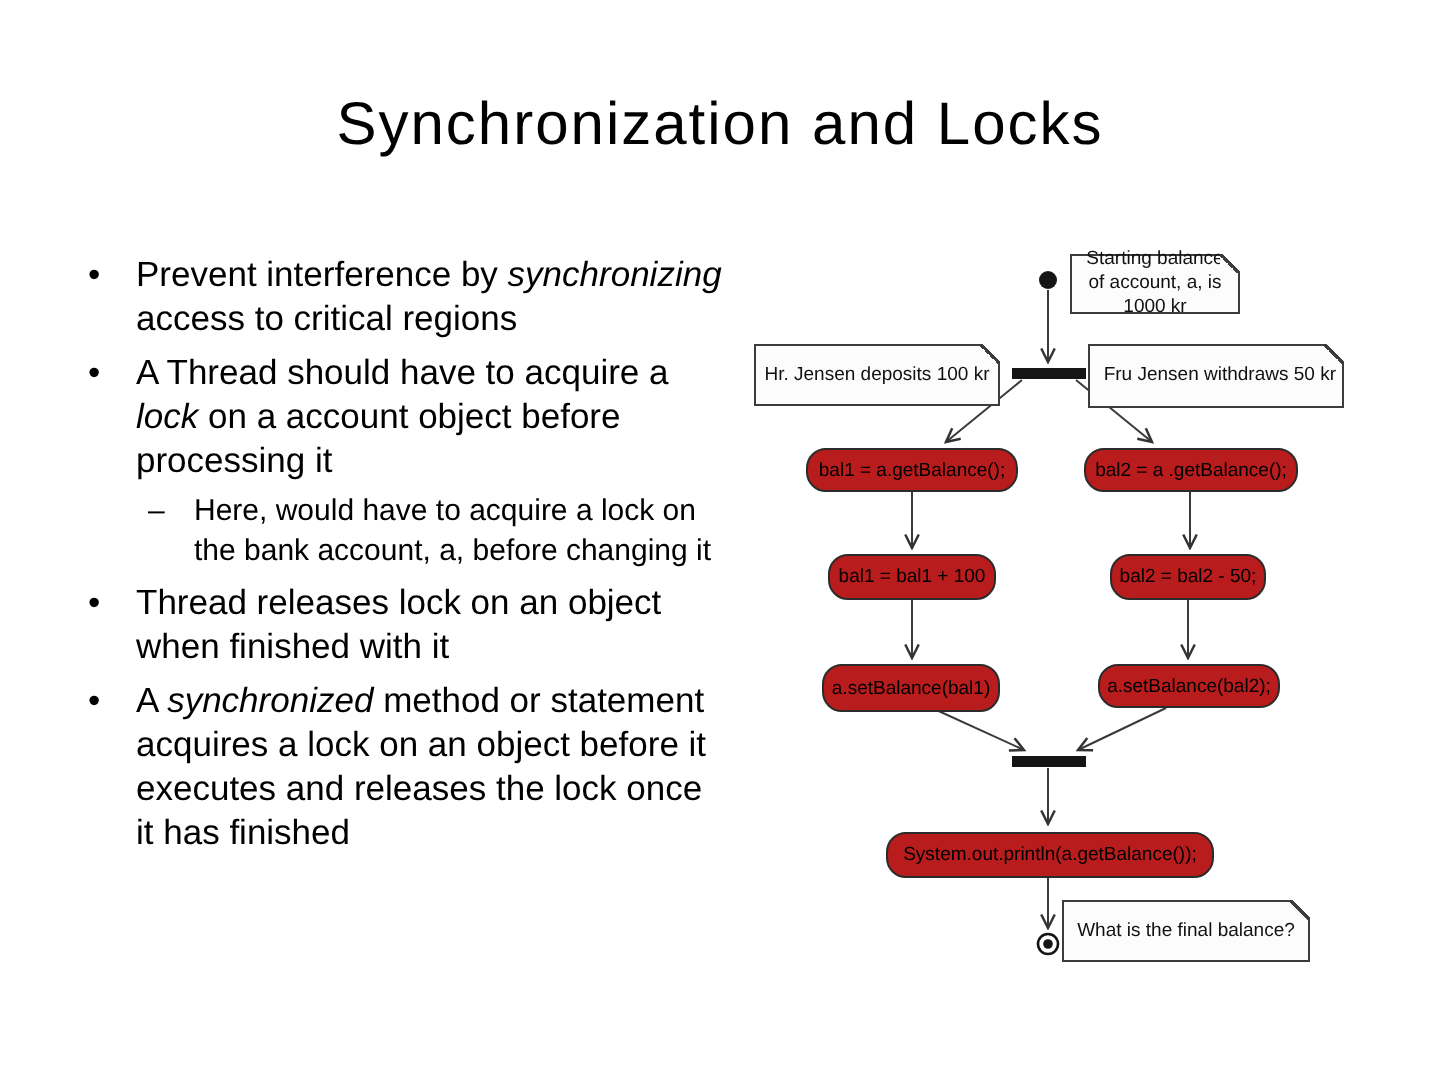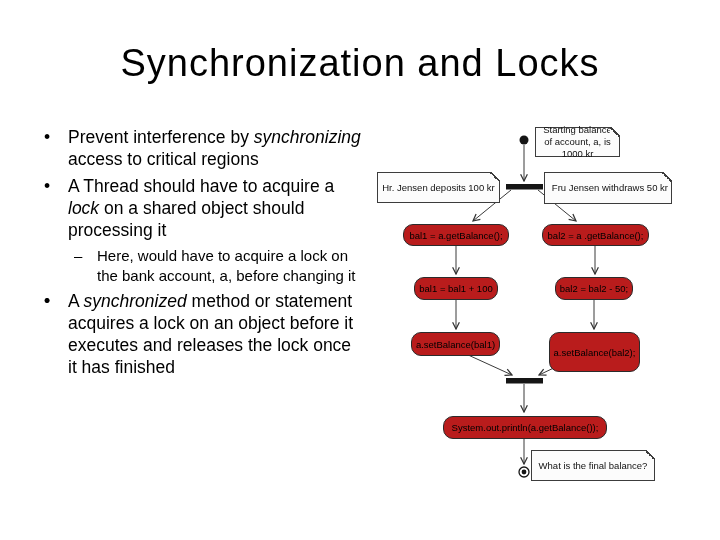--- a/index.html
+++ b/index.html
@@ -3,21 +3,21 @@
 <meta charset="utf-8">
 <style>
   html,body{margin:0;padding:0;}
   body{
     width:720px;height:540px;background:#ffffff;position:relative;overflow:hidden;
     font-family:"Liberation Sans", sans-serif;color:#000;
   }
   .slide{position:absolute;inset:0;}
   .title{
     position:absolute;top:40px;left:0;width:720px;margin:0;
-    text-align:center;font-size:38px;line-height:46px;font-weight:400;
+    text-align:center;font-size:30px;line-height:46px;font-weight:400;
     letter-spacing:1px;color:#000;
   }
   .bullets{position:absolute;left:44px;top:126px;width:318px;}
   .item{position:relative;padding-left:24px;margin-bottom:5px;font-size:17.5px;line-height:22px;}
   .item > .marker{position:absolute;left:0;top:0;}
   .item.sub{margin-left:30px;padding-left:23px;width:265px;font-size:15px;line-height:19.5px;}
   .item i{font-style:italic;}
   .diagram{position:absolute;left:370px;top:110px;width:320px;height:400px;}
   .diagram svg{position:absolute;left:0;top:0;}
   .node{
@@ -48,30 +48,31 @@
 
   <div class="bullets">
 
     <div class="item">
       <span class="marker">•</span>
       <span><span>Prevent interference by </span><i>synchronizing</i><span> access to critical regions</span></span>
     </div>
 
     <div class="item">
       <span class="marker">•</span>
-      <span><span>A Thread should have to acquire a </span><i>lock</i><span> on a shared object should processing it</span></span>
+      <span><span>A Thread should have to acquire a </span><i>lock</i><span> on a account object before processing it</span></span>
     </div>
 
     <div class="item sub">
       <span class="marker">–</span>
       <span>Here, would have to acquire a lock on the bank account, a, before changing it</span>
     </div>
 
     <div class="item">
       <span class="marker">•</span>
+      <span>Thread releases lock on an object when finished with it</span>
     </div>
 
     <div class="item">
       <span class="marker">•</span>
       <span><span>A </span><i>synchronized</i><span> method or statement acquires a lock on an object before it executes and releases the lock once it has finished</span></span>
     </div>
 
   </div>
 
   <div class="diagram">
@@ -125,21 +126,21 @@
     </div>
 
     <div class="node" style="left:185px;top:167px;width:78px;height:23px;">
       <span>bal2 = bal2 - 50;</span>
     </div>
 
     <div class="node" style="left:41px;top:222px;width:89px;height:24px;">
       <span>a.setBalance(bal1)</span>
     </div>
 
-    <div class="node" style="left:179px;top:222px;width:91px;height:40px;">
+    <div class="node" style="left:179px;top:222px;width:91px;height:22px;">
       <span>a.setBalance(bal2);</span>
     </div>
 
     <div class="node" style="left:73px;top:306px;width:164px;height:23px;border-radius:10px;">
       <span>System.out.println(a.getBalance());</span>
     </div>
 
     <div class="note nw" style="left:161px;top:340px;width:124px;height:31px;">
       <span class="nw">What is the final balance?</span>
     </div>

